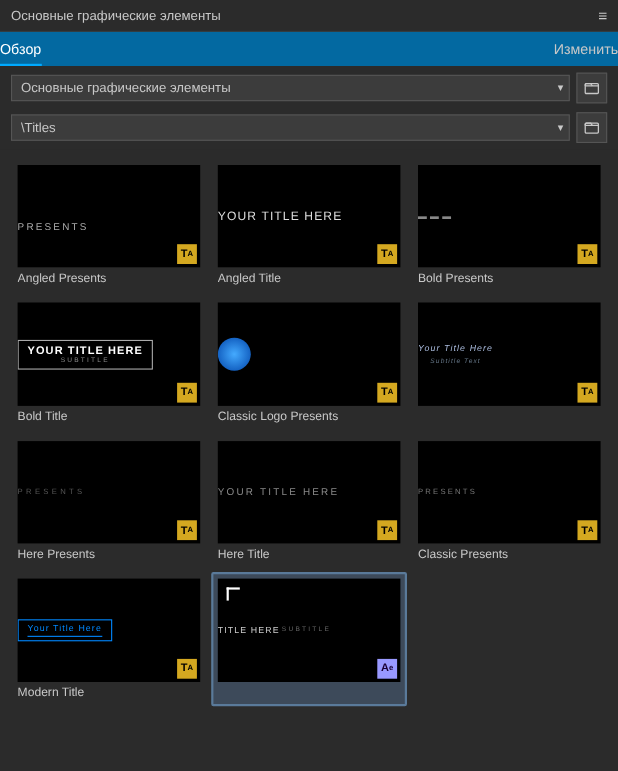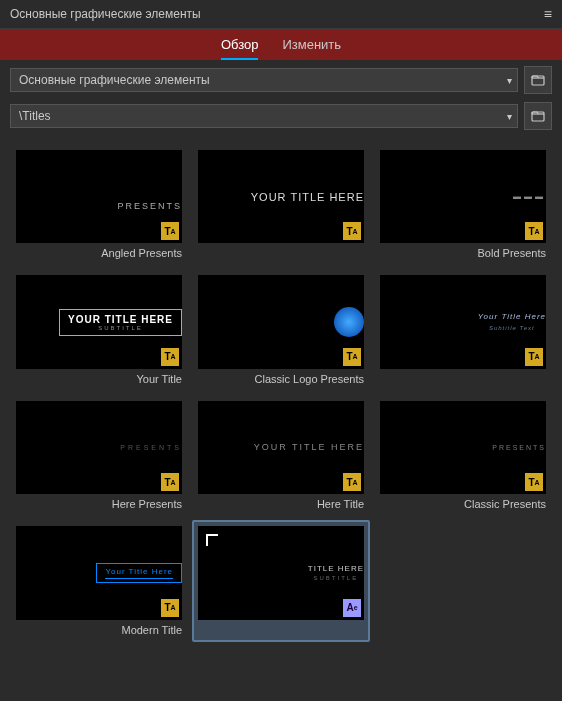--- a/index.html
+++ b/index.html
@@ -37,24 +37,24 @@
     }
     .hamburger-icon {
       cursor: pointer;
       color: #c8c8c8;
       font-size: 14px;
     }
 
     
     .tabs-row {
       display: flex;
-      justify-content: center;
+      justify-content: space-between;
       gap: 24px;
       padding: 8px 0 0 0;
-      background: #7f1d1d;
+      background: #0369a1;
     }
     .tab {
       font-size: 13px;
       color: #c8c8c8;
       cursor: pointer;
       padding-bottom: 6px;
       border-bottom: 2px solid transparent;
     }
     .tab.active {
       color: #ffffff;
@@ -145,21 +145,21 @@
       border: 2px solid #5a7a9a;
     }
 
     .thumb {
       width: 100%;
       aspect-ratio: 16/9;
       background: #000;
       position: relative;
       display: flex;
       align-items: center;
-      justify-content: flex-end;
+      justify-content: flex-start;
       overflow: hidden;
     }
 
     
     .badge {
       position: absolute;
       bottom: 3px;
       right: 3px;
       width: 18px;
       height: 18px;
@@ -173,21 +173,21 @@
     }
     .badge-ae {
       background: #9999ff;
       color: #1a0033;
     }
 
     .item-label {
       font-size: 11px;
       color: #c8c8c8;
       margin-top: 4px;
-      text-align: right;
+      text-align: left;
       width: 100%;
       white-space: nowrap;
       overflow: hidden;
       text-overflow: ellipsis;
     }
     .grid-item.selected .item-label {
       color: #ffffff;
     }
 
     
@@ -275,21 +275,20 @@
       align-items: flex-start;
       gap: 2px;
     }
     .thumb-modern-title-line {
       width: 100%;
       height: 1px;
       background: #0088ff;
     }
     .thumb-title4-content {
       display: flex;
-      flex-direction: column;
       align-items: center;
       gap: 2px;
     }
     .thumb-title4-corner-tl {
       position: absolute;
       top: 8px;
       left: 8px;
       width: 12px;
       height: 12px;
       border-top: 2px solid #fff;
@@ -372,39 +371,40 @@
           <div class="badge">T<sub style="font-size:7px">A</sub></div>
         </div>
         <span class="item-label">Angled Presents</span>
       </div>
 
       <div class="grid-item">
         <div class="thumb">
           <span class="thumb-text-angled-title">YOUR TITLE HERE</span>
           <div class="badge">T<sub style="font-size:7px">A</sub></div>
         </div>
+        <span class="item-label">Angled Title</span>
       </div>
 
       <div class="grid-item">
         <div class="thumb">
           <span class="thumb-text-bold-presents">▬▬▬</span>
           <div class="badge">T<sub style="font-size:7px">A</sub></div>
         </div>
         <span class="item-label">Bold Presents</span>
       </div>
 
       <div class="grid-item">
         <div class="thumb">
           <div class="thumb-bold-title-box">
             <span class="thumb-bold-title-text">YOUR TITLE HERE</span>
             <span class="thumb-bold-title-sub">SUBTITLE</span>
           </div>
           <div class="badge">T<sub style="font-size:7px">A</sub></div>
         </div>
-        <span class="item-label">Your Title</span>
+        <span class="item-label">Bold Title</span>
       </div>
 
       <div class="grid-item">
         <div class="thumb">
           <div class="thumb-circle"></div>
           <div class="badge">T<sub style="font-size:7px">A</sub></div>
         </div>
         <span class="item-label">Classic Logo Presents</span>
       </div>
 

